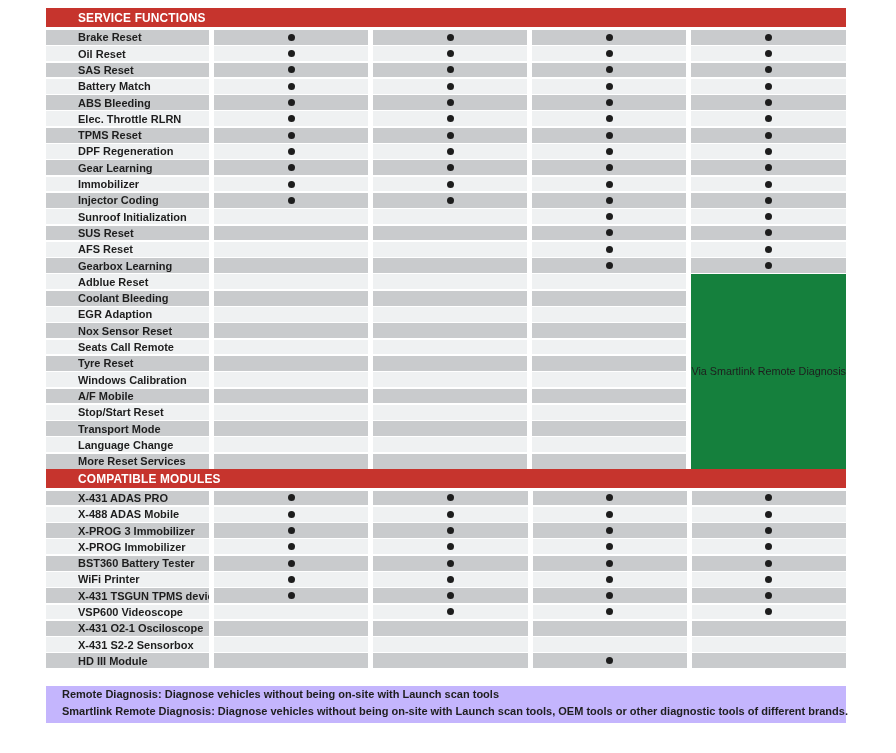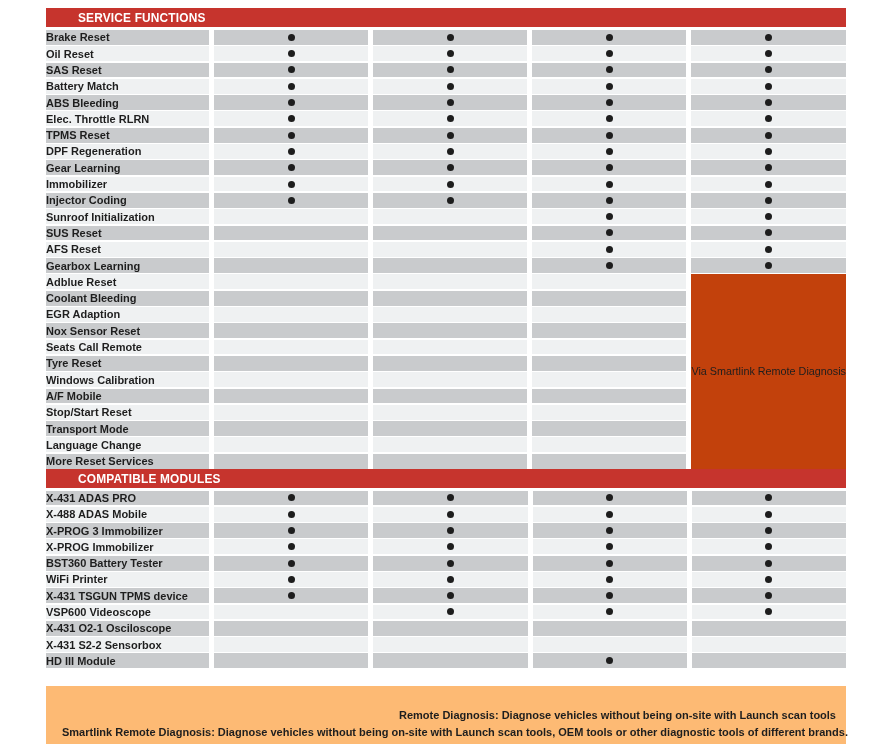--- a/index.html
+++ b/index.html
@@ -45,55 +45,54 @@
     column-gap: 5px;
     row-gap: 1.5px;
     grid-auto-rows: 14.8px;
     margin-top: 3px;
   }
   .cell.dark  { background: #c9cbcd; }
   .cell.light { background: #eff1f2; }
   .label-cell {
     display: flex;
     align-items: center;
-    padding-left: 0;
+    padding-left: 32px;
     font-size: 11px;
     font-weight: bold;
     color: #1e1e1e;
     white-space: nowrap;
     overflow: hidden;
   }
   .dot-cell {
     display: flex;
     align-items: center;
     justify-content: center;
   }
   .dot {
     width: 7px;
     height: 7px;
     border-radius: 50%;
     background: #1d1d1d;
   }
   .note-cell {
     grid-column: 5;
-    background: #c2410c;
+    background: #15803d;
     display: flex;
     align-items: center;
     justify-content: center;
     font-size: 10.8px;
     color: #1e1e1e;
     white-space: nowrap;
   }
   .section-gap { }
   .footnotes {
     margin-top: 18px;
-    background: #fdba74;
-    padding: 21px 10px 4px 16px;
+    background: #c4b5fd;
+    padding: 0 10px 4px 16px;
     box-sizing: border-box;
-    text-align: right;
   }
   .footnote-line {
     font-size: 11px;
     font-weight: bold;
     color: #1e1e1e;
     line-height: 16.5px;
     white-space: nowrap;
   }
 </style>
 </head>

